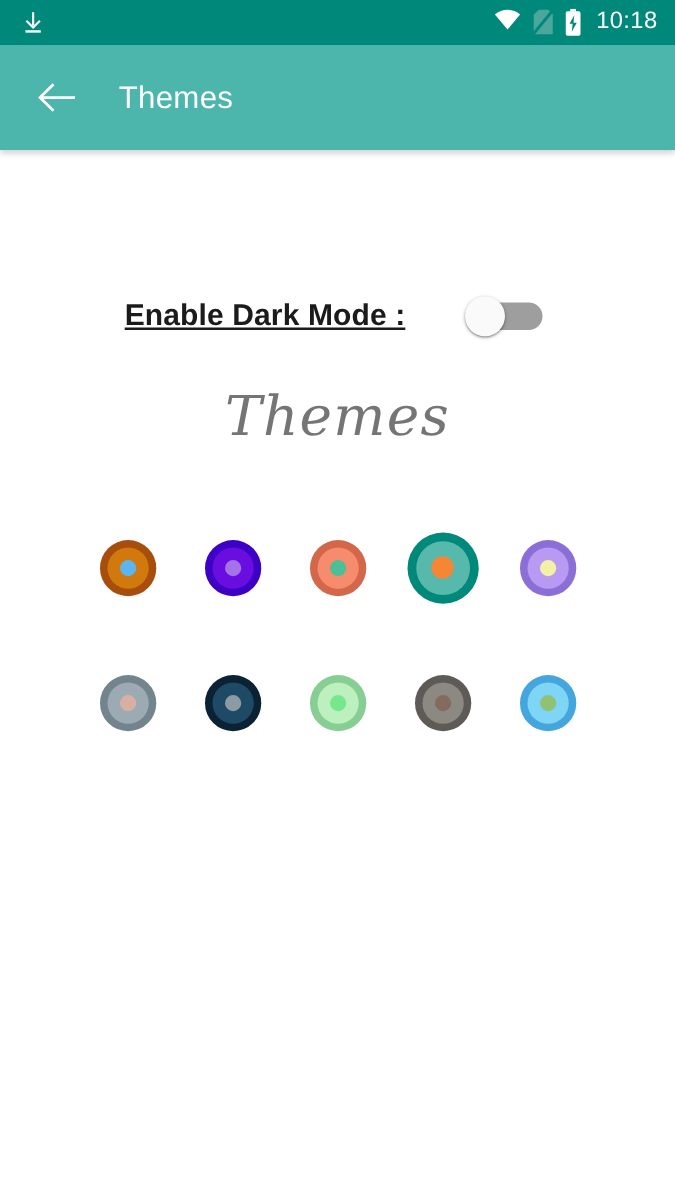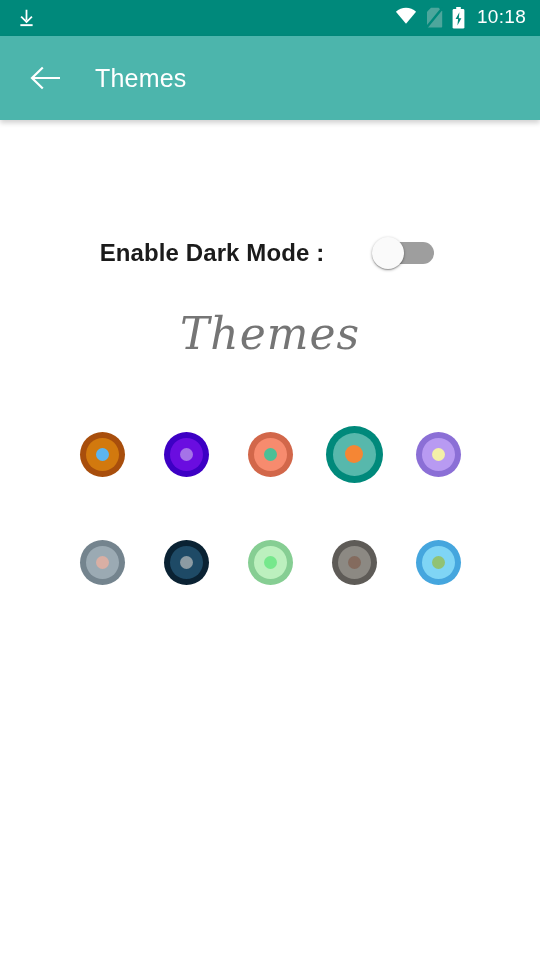--- a/index.html
+++ b/index.html
@@ -91,20 +91,21 @@
     width: 540px;
     display: flex;
     align-items: center;
     justify-content: center;
   }
   .dark-mode-label {
     font-size: 24px;
     font-weight: bold;
     color: #1b1b1b;
     letter-spacing: 0.1px;
+    text-decoration: underline;
   }
   .switch {
     position: relative;
     width: 68px;
     height: 40px;
     margin-left: 48px;
     cursor: pointer;
   }
   .switch-track {
     position: absolute;

